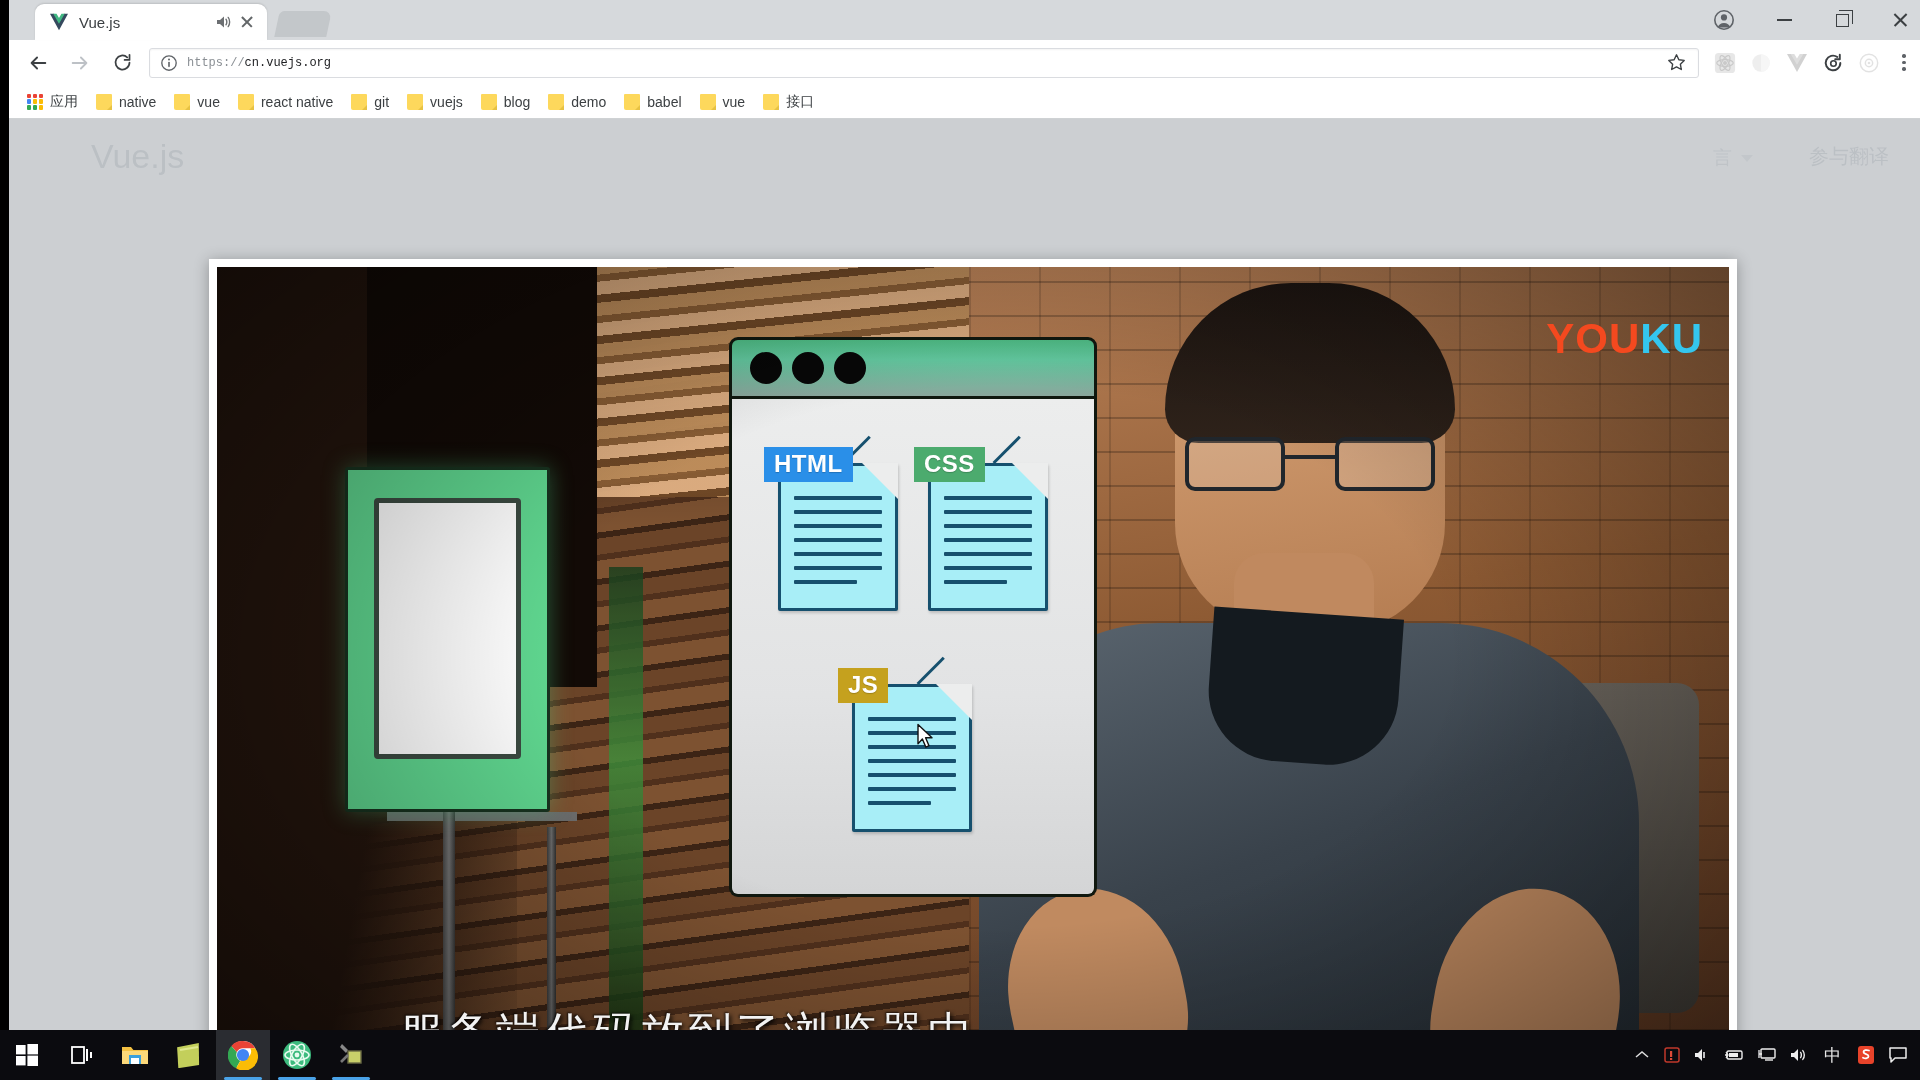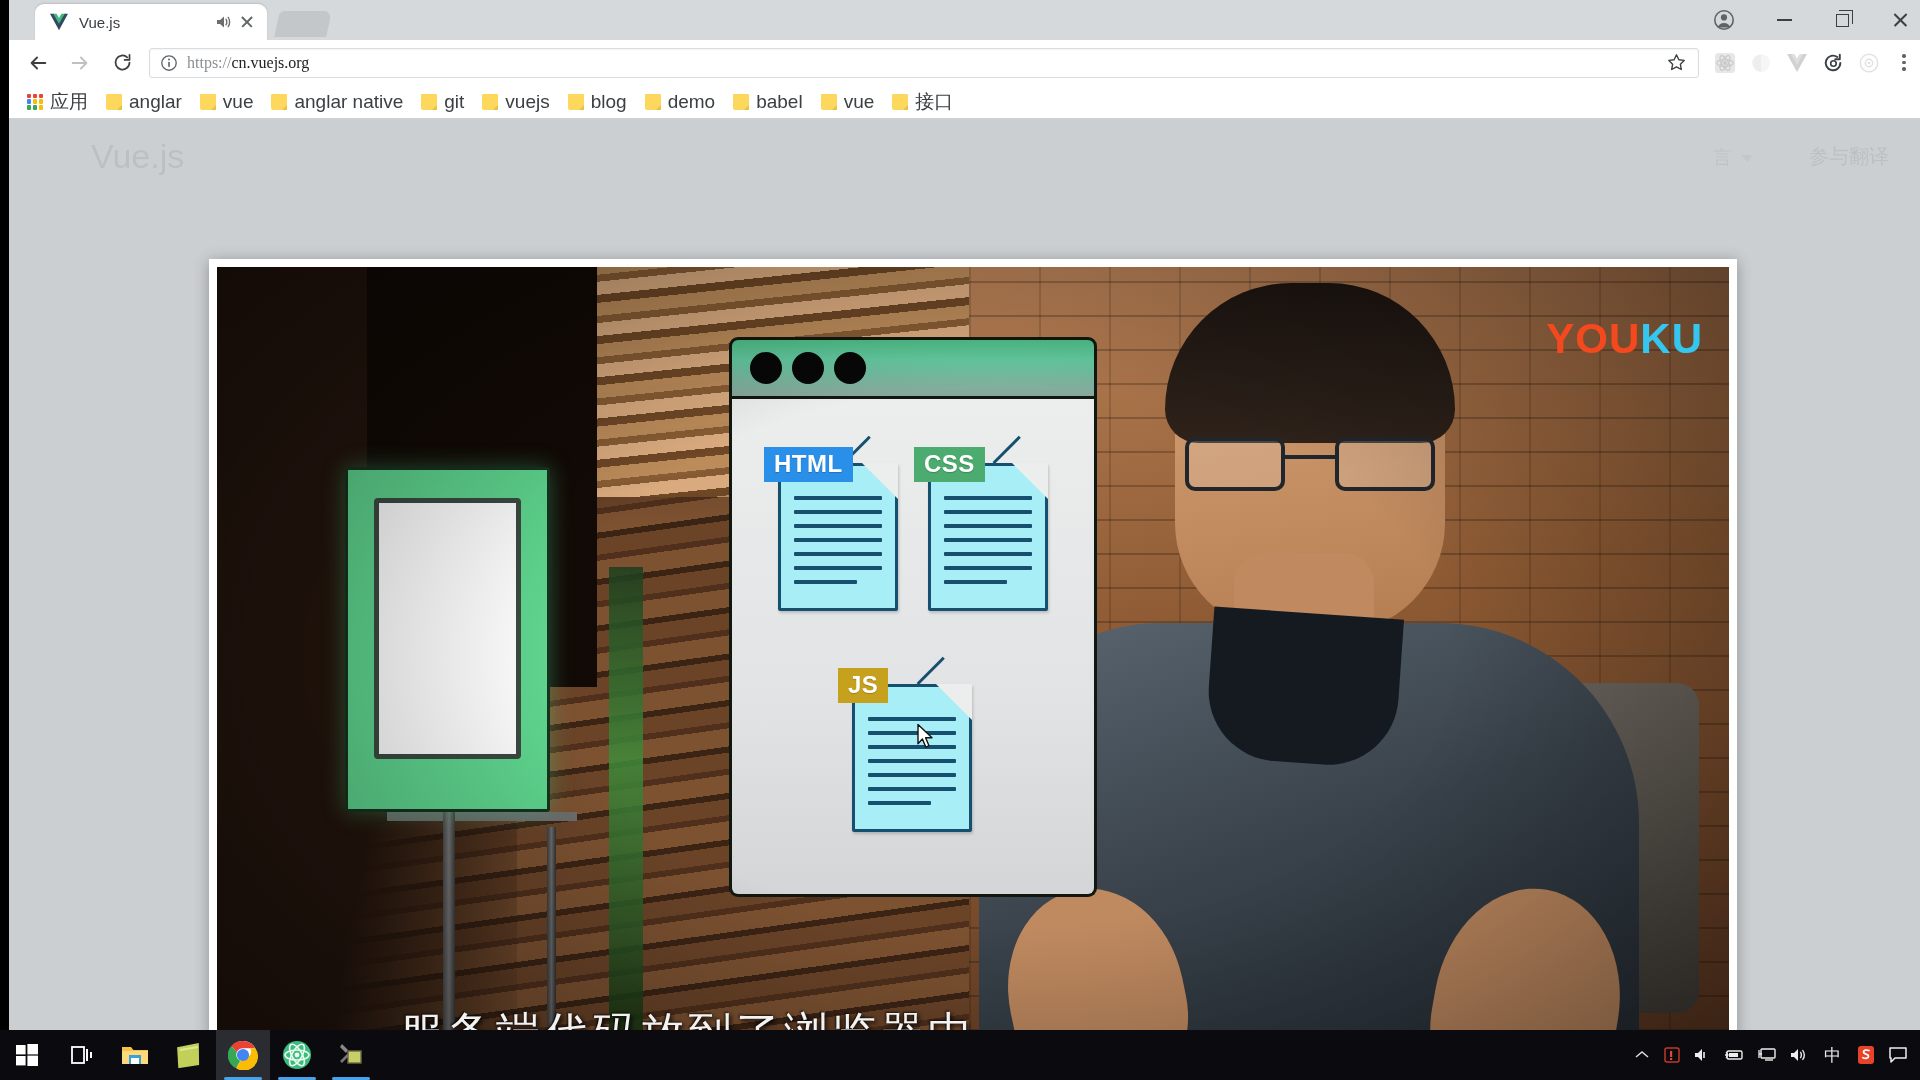--- a/index.html
+++ b/index.html
@@ -86,22 +86,22 @@
     border-radius: 50%;
   }
   .omnibox {
     flex: 1; height: 30px; margin: 0 8px 0 6px;
     background: #fff; border: 1px solid #dadce0; border-radius: 3px;
     display: flex; align-items: center; padding: 0 10px;
     box-shadow: inset 0 1px 2px rgba(0,0,0,.05);
   }
   .omni-info { width: 18px; height: 18px; margin-right: 9px; flex: 0 0 18px; }
   .omni-url {
-    flex: 1; font-size: 16px; color: #202124;
-    font-family: Liberation Serif, serif; white-space: nowrap;
+    flex: 1; font-size: 12px; color: #202124;
+    font-family: Liberation Mono, monospace; white-space: nowrap;
   }
   .omni-url .scheme { color: #8a8f94; }
   .omni-star { width: 22px; height: 22px; flex: 0 0 22px; }
   .ext-btn {
     width: 36px; height: 36px;
     display: flex; align-items: center; justify-content: center;
     flex: 0 0 36px;
   }
   .menu-dots { width: 34px; flex: 0 0 34px; display:flex; flex-direction:column;
      align-items:center; justify-content:center; gap:3px; }
@@ -111,21 +111,21 @@
   .bookmarks {
     height: 34px; background: #fff;
     display: flex; align-items: center;
     padding: 0 10px; border-bottom: 1px solid #cfd2d4;
     font-size: 0;
   }
   .bm {
     display: inline-flex; align-items: center;
     height: 26px; padding: 0 8px; margin-right: 2px; border-radius: 3px;
   }
-  .bm-label { font-size: 19px; color: #3c4043; white-space: nowrap; }
+  .bm-label { font-size: 14px; color: #3c4043; white-space: nowrap; }
   .bm-folder {
     width: 16px; height: 16px; margin-right: 7px; flex:0 0 16px;
     background: #fdd85c; border-radius: 1px 1px 2px 2px;
     position: relative;
   }
   .bm-folder::after {
     content:""; position:absolute; right:0; bottom:0;
     border-style: solid; border-width: 0 0 5px 5px;
     border-color: transparent transparent #e7c243 transparent;
   }
@@ -520,29 +520,29 @@
           <i style="background:#fbbc05"></i>
         <i style="background:#34a853"></i>
           <i style="background:#34a853"></i>
           <i style="background:#fbbc05"></i>
       </span>
       <span class="bm-label">应用</span>
     </div>
 
     <div class="bm">
       <span class="bm-folder"></span>
-      <span class="bm-label">anglar</span>
+      <span class="bm-label">native</span>
     </div>
     <div class="bm">
       <span class="bm-folder"></span>
       <span class="bm-label">vue</span>
     </div>
     <div class="bm">
       <span class="bm-folder"></span>
-      <span class="bm-label">anglar native</span>
+      <span class="bm-label">react native</span>
     </div>
     <div class="bm">
       <span class="bm-folder"></span>
       <span class="bm-label">git</span>
     </div>
     <div class="bm">
       <span class="bm-folder"></span>
       <span class="bm-label">vuejs</span>
     </div>
     <div class="bm">

